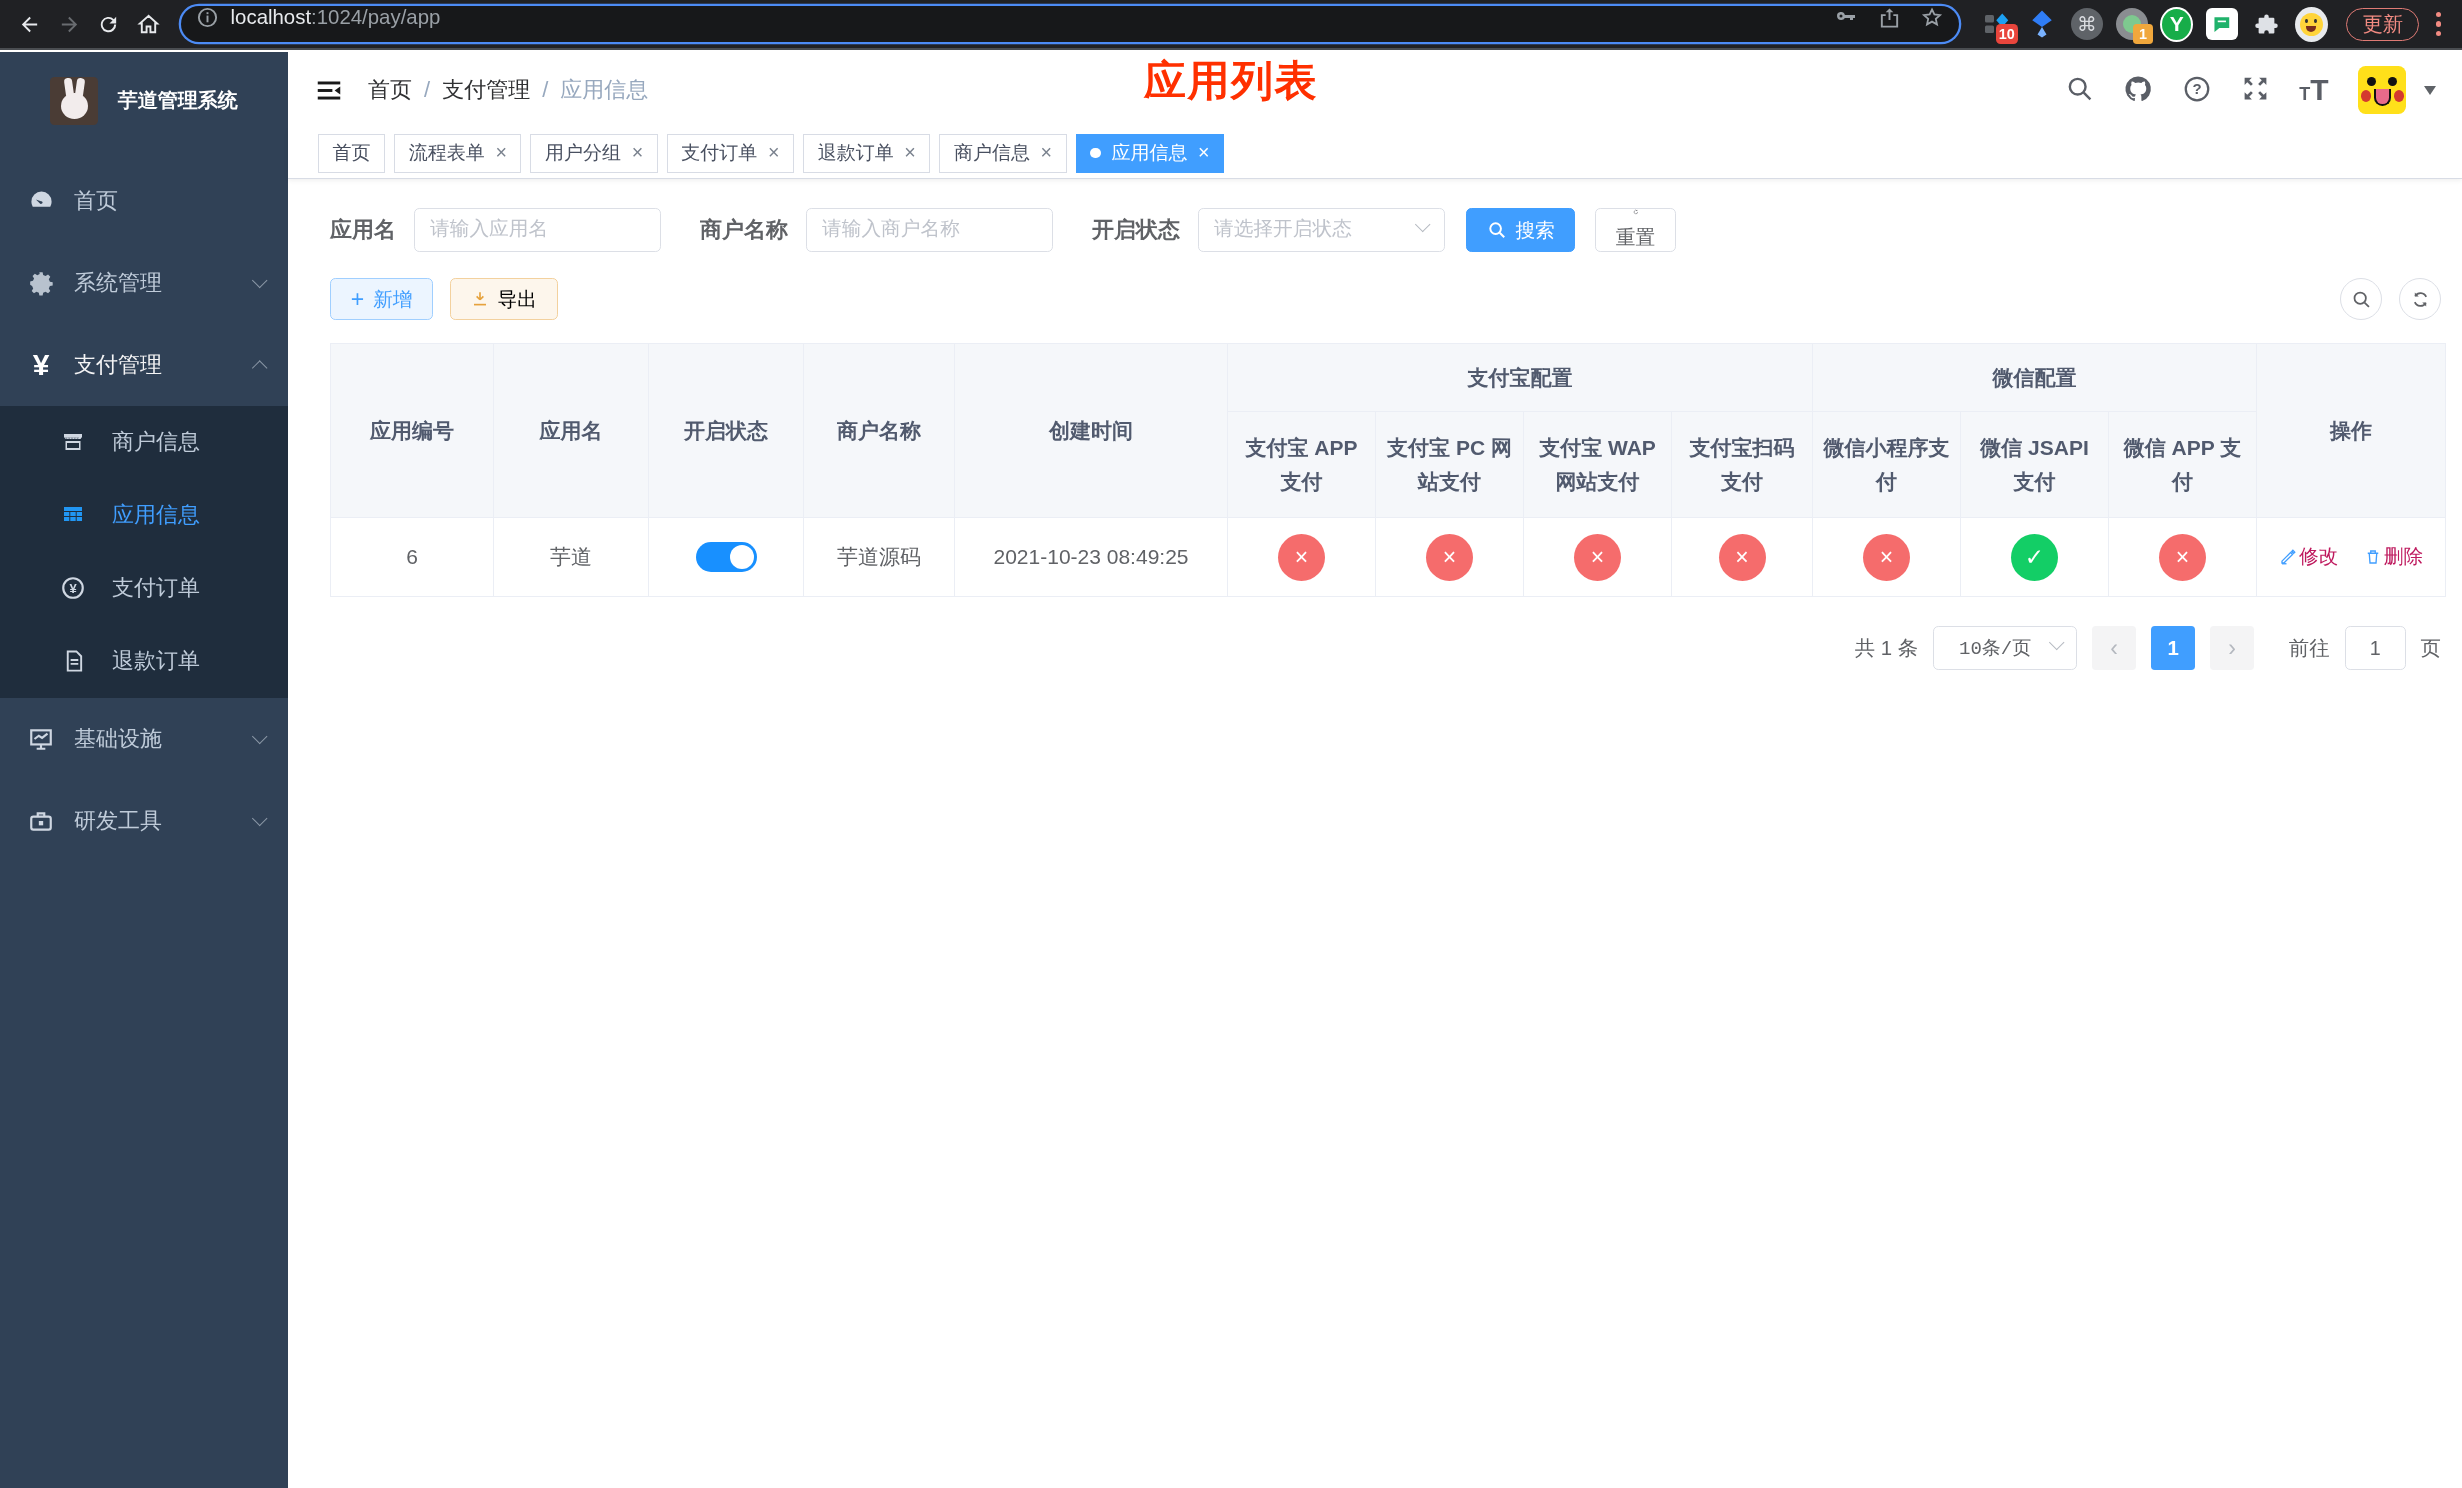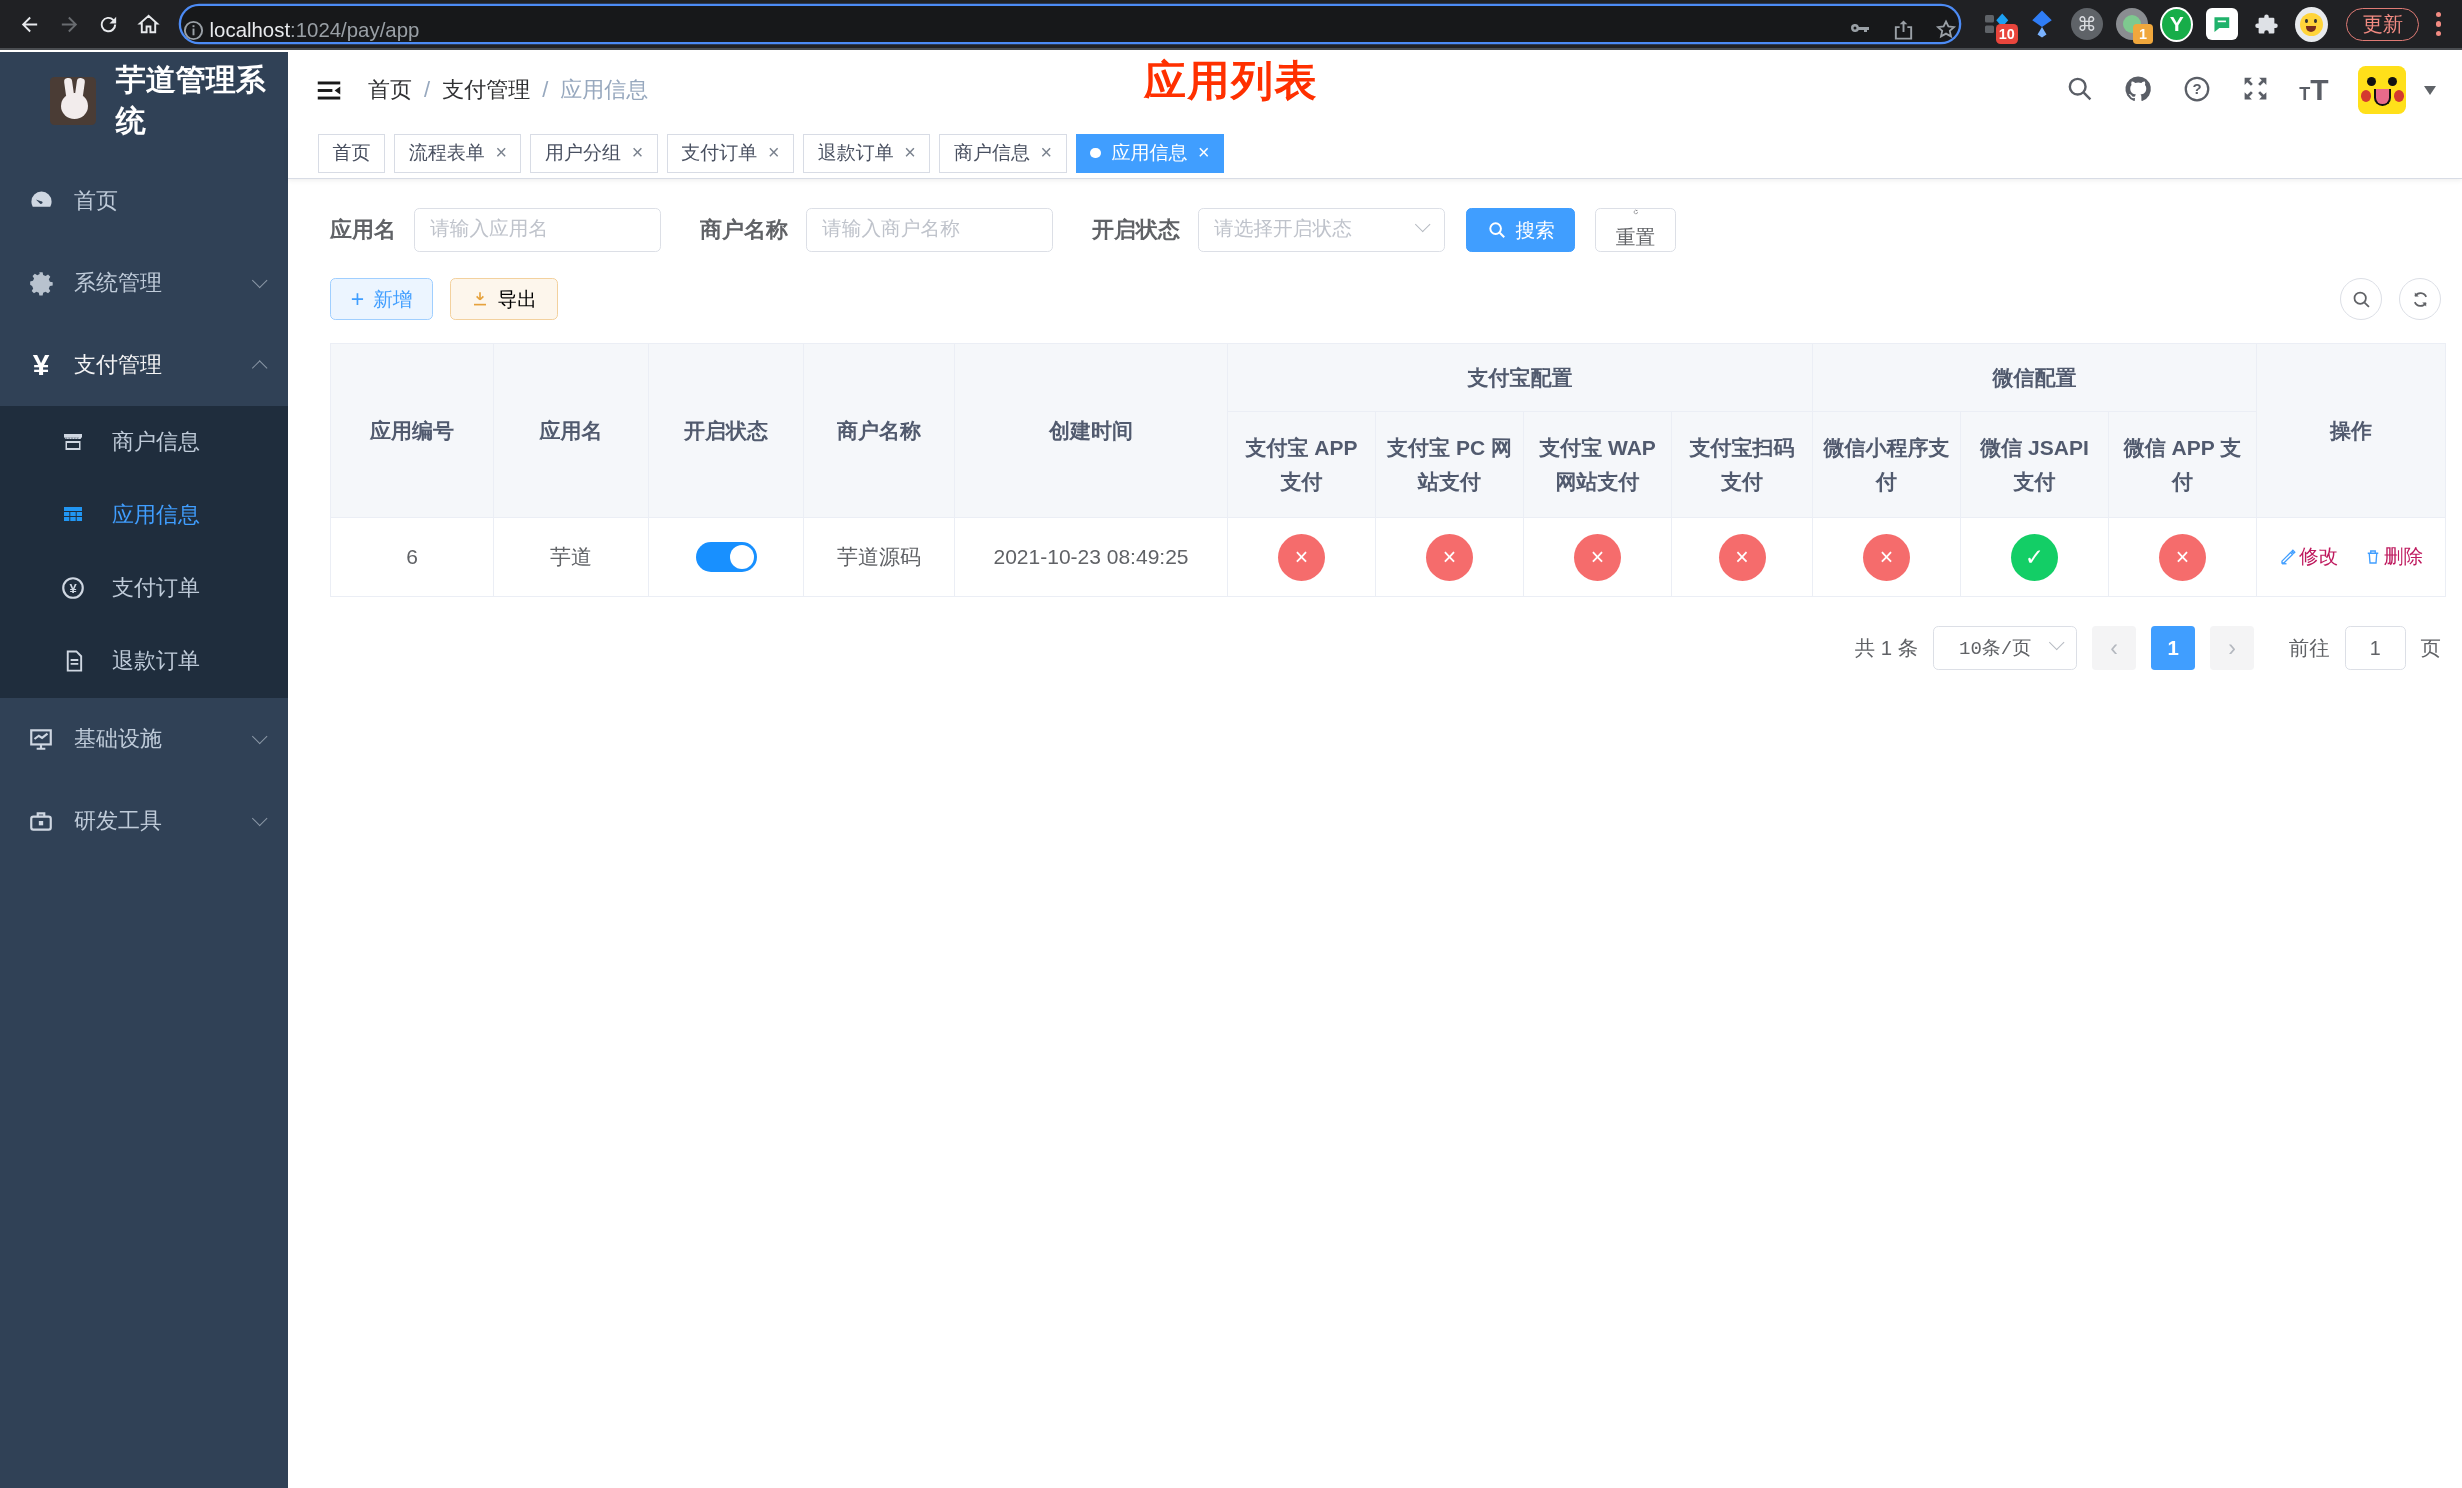--- a/index.html
+++ b/index.html
@@ -6,22 +6,22 @@
   html,body { width:2462px; height:1489px; overflow:hidden; background:#fff;
     font-family:"Liberation Sans", sans-serif; }
 
   
   .browser-bar { height:50px; background:#202124; display:flex; align-items:center;
     padding:0 12px; gap:4.5px; border-bottom:2.3px solid #4a4d51; }
   .nav-btn { width:35px; height:35px; display:flex; align-items:center; justify-content:center;
     border-radius:50%; flex:0 0 auto; }
   .nav-btn svg { display:block; }
   .addr-pill { flex:1 1 auto; height:36px; margin:0 10.6px; background:#17181a;
-    border-radius:18px; box-shadow:0 0 0 2.3px #4c8bf5; display:flex; align-items:flex-end;
-    padding:0 1px; gap:5px; min-width:0; }
+    border-radius:18px; box-shadow:0 0 0 2.3px #4c8bf5; display:flex; align-items:flex-start;
+    padding:0 15px; gap:12px; min-width:0; }
   .addr-text { font-size:20.4px; color:#e8eaed; white-space:nowrap; overflow:hidden; flex:1; }
   .addr-text .dim { color:#9aa0a6; }
   .addr-right { display:flex; gap:19.7px; align-items:center; }
   .ext-area { display:flex; align-items:center; gap:12px; padding:0 6px; flex:0 0 auto; }
   .ext-ico { width:33px; height:33px; position:relative; display:flex; align-items:center;
     justify-content:center; }
   .badge { position:absolute; bottom:-3px; right:-4.5px; min-width:19.7px; height:19.7px;
     border-radius:4.5px; color:#fff; font-size:14.4px; display:flex; align-items:center;
     justify-content:center; padding:0 3px; font-weight:700; }
   .badge.red { background:#e8453c; }
@@ -37,21 +37,21 @@
   .app { position:absolute; top:52px; left:0; right:0; bottom:0; display:flex; }
 
   
   .sidebar { width:288px; background:#304156; flex:0 0 auto; color:#bfcbd9; overflow:hidden; }
   .logo-row { height:97px; display:flex; align-items:center; padding-left:50px; gap:19.7px; }
   .logo-img { width:48px; height:48px; border-radius:4.5px; background:#4a3c35; position:relative; overflow:hidden; }
   .logo-img .head { position:absolute; left:10.6px; top:16.7px; width:27px; height:26px; background:#f2ecec; border-radius:50%; }
   .logo-img .ear { position:absolute; width:7.6px; height:19.7px; background:#f2ecec; border-radius:3.8px; top:1.5px; }
   .logo-img .ear.l { left:15px; transform:rotate(-8deg); }
   .logo-img .ear.r { left:26px; transform:rotate(8deg); }
-  .logo-title { color:#fff; font-weight:700; font-size:30px; }
+  .logo-title { color:#fff; font-weight:700; font-size:20px; }
   .menu { list-style:none; margin-top:10.6px; }
   .menu-item { height:82px; display:flex; align-items:center; padding:0 23px 0 26px;
     font-size:22px; gap:0; cursor:pointer; }
   .menu-item .mi-ico { width:30px; height:30px; margin-right:18px; display:flex;
     align-items:center; justify-content:center; color:#cfd7e2; flex:0 0 auto; font-weight:700;}
   .menu-item .mi-label { flex:1; }
   .chev { width:11.4px; height:11.4px; border-right:1.9px solid #8a97a6; border-bottom:1.9px solid #8a97a6;
     transform:rotate(45deg); margin-top:-4.5px; }
   .chev.up { transform:rotate(-135deg); margin-top:6px; }
   .submenu { list-style:none; background:#1f2d3d; }

